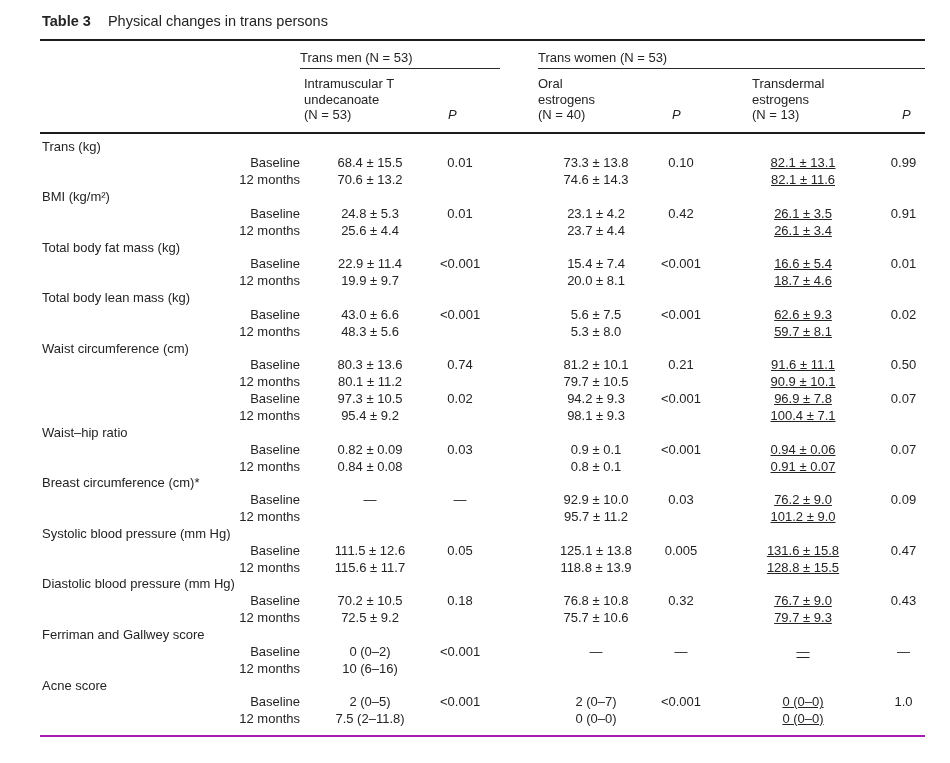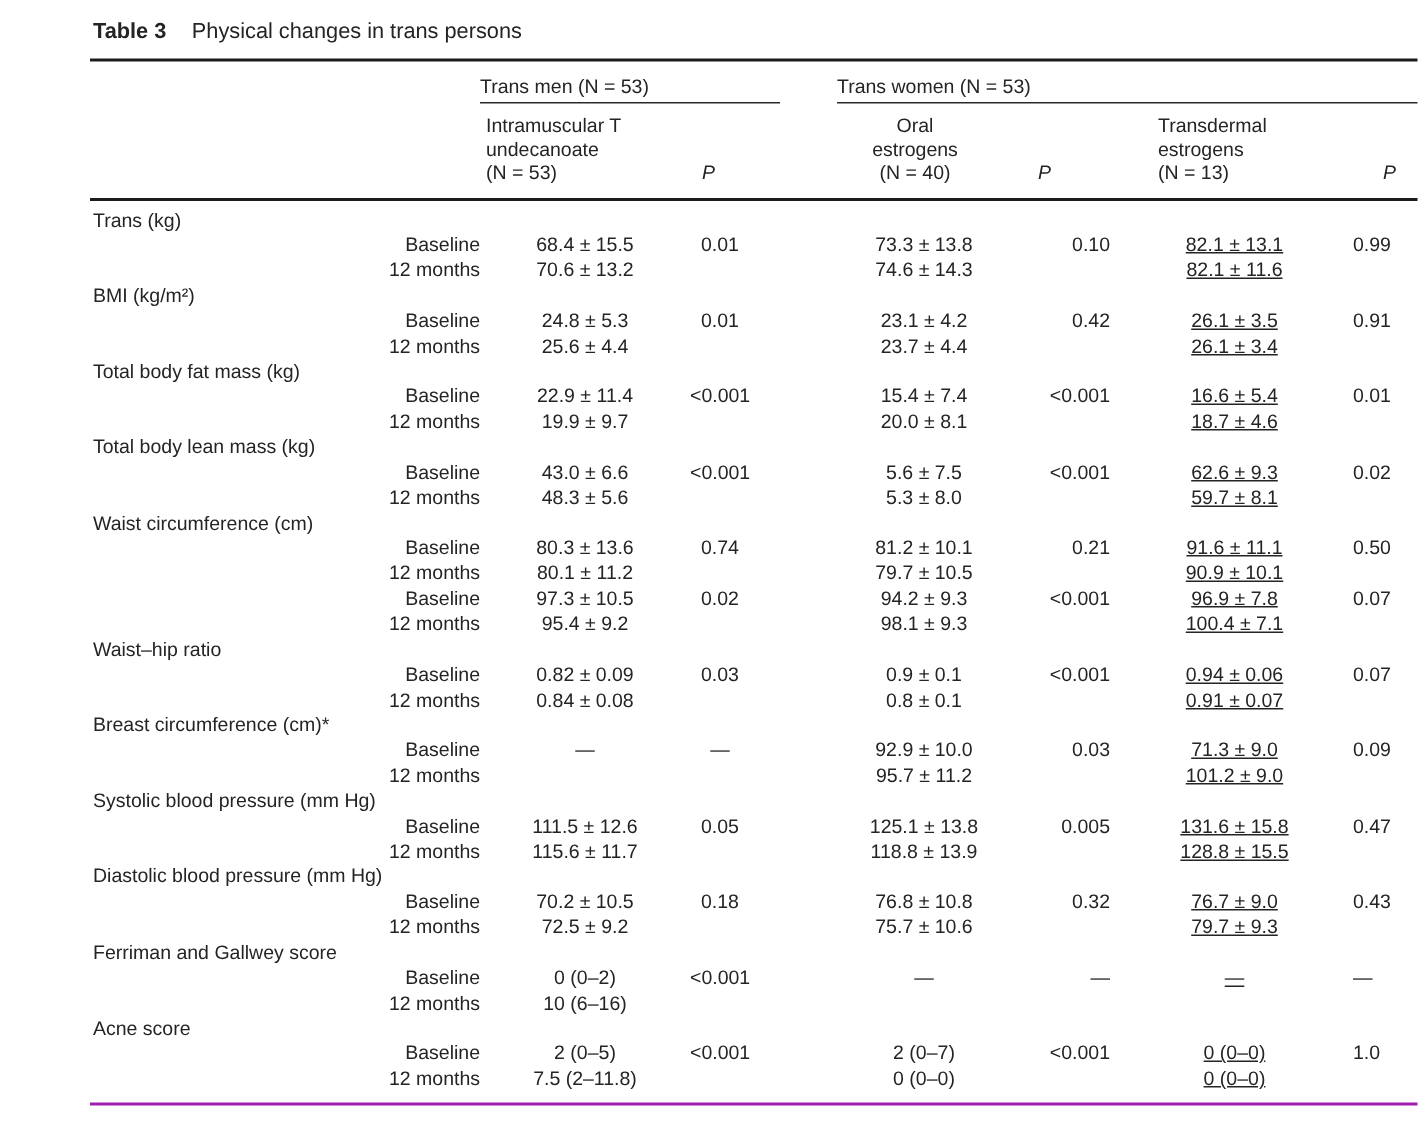--- a/index.html
+++ b/index.html
@@ -3,21 +3,21 @@
 <meta charset="utf-8">
 <style>
   * { margin: 0; padding: 0; box-sizing: border-box; }
   html, body { background: #ffffff; }
   body {
     width: 950px; height: 763px; overflow: hidden;
     font-family: "Liberation Sans", sans-serif;
     color: #242424;
     -webkit-font-smoothing: antialiased;
   }
-  .page { padding: 6px 0 0 40px; margin-left: 20px; }
+  .page { padding: 6px 0 0 40px; }
 
   
   .caption {
     width: 885px;
     padding: 6px 0 9px 2px;
     border-bottom: 2px solid #1c1c1c;
     font-size: 14.5px;
     line-height: 18px;
     white-space: nowrap;
   }
@@ -46,39 +46,39 @@
 
   
   .colhead-row th {
     padding: 7px 0 9px;
     line-height: 15.5px;
     white-space: pre-line;
     border-bottom: 2px solid #1c1c1c;
     vertical-align: bottom;
   }
   .colhead-row th.h-men   { padding-left: 4px; }
-  .colhead-row th.h-oral  { padding-left: 0; text-align: center; }
+  .colhead-row th.h-oral  { padding-left: 0; }
   .colhead-row th.h-trans { padding-left: 12px; }
   .colhead-row th.p-head  { font-style: italic; }
   .colhead-row th.p1 { padding-left: 8px;  }
   .colhead-row th.p2 { padding-left: 30px; }
   .colhead-row th.p3 { padding-left: 46px; }
 
   
   tbody td { line-height: 16.85px; }
   tbody tr:first-child td { padding-top: 5px; }
   tbody tr:last-child  td { padding-bottom: 7px; }
   td.section { padding-left: 2px; }
   td.sub     { padding-left: 16px; text-align: right; }
   tbody td:nth-child(2) { text-align: center; }                       
   tbody td:nth-child(3) { text-align: center; padding-right: 20px; }  
   tbody td:nth-child(5) { text-align: center; padding-left: 12px; }   
-  tbody td:nth-child(6) { text-align: right; padding-right: 20px; }  
+  tbody td:nth-child(6) { text-align: center; padding-right: 20px; }  
   tbody td:nth-child(7) { text-align: center; padding-left: 10px; text-decoration: underline; }   
-  tbody td:nth-child(8) { padding-left: 26px; }   
+  tbody td:nth-child(8) { text-align: center; padding-left: 26px; }   
 </style>
 </head>
 <body>
 
 <div class="page">
 
   <div class="caption">
     <span class="num">Table 3</span><span class="txt">Physical changes in trans persons</span>
   </div>
 
@@ -279,21 +279,21 @@
         <tr>
           <td colspan="8" class="section">Breast circumference (cm)*</td>
         </tr>
         <tr>
           <td class="sub">Baseline</td>
           <td class="val">—</td>
           <td class="pval">—</td>
           <td class="spacer"></td>
           <td class="val">92.9 ± 10.0</td>
           <td class="pval">0.03</td>
-          <td class="val">71.3 ± 9.0</td>
+          <td class="val">76.2 ± 9.0</td>
           <td class="pval">0.09</td>
         </tr>
         <tr>
           <td class="sub">12 months</td>
           <td class="val"></td>
           <td class="pval"></td>
           <td class="spacer"></td>
           <td class="val">95.7 ± 11.2</td>
           <td class="pval"></td>
           <td class="val">101.2 ± 9.0</td>

